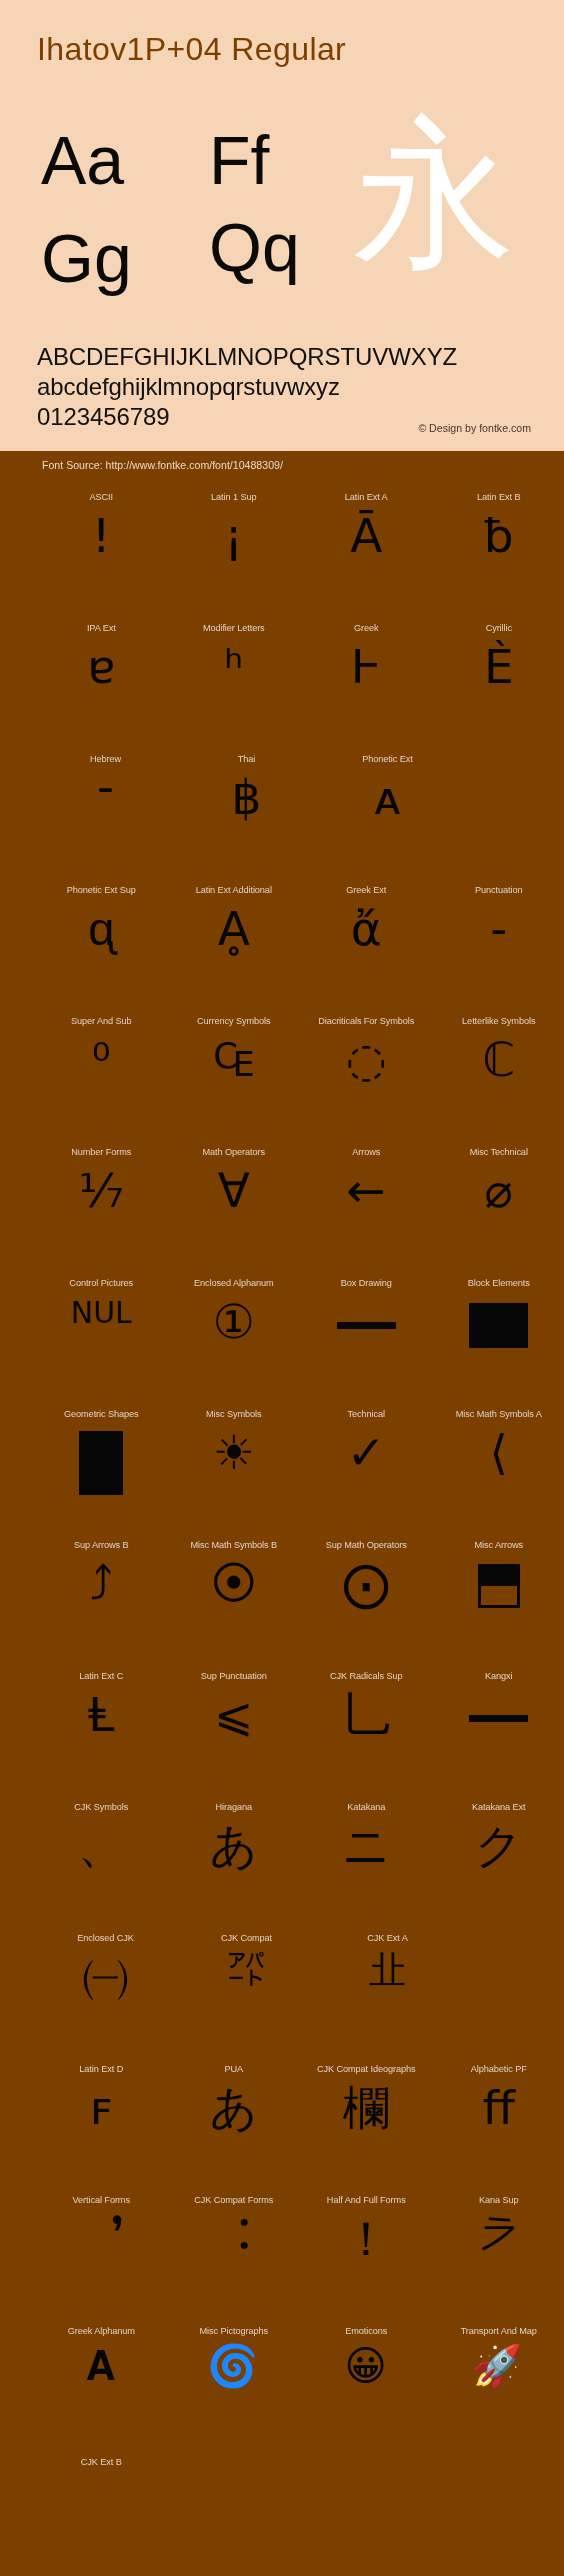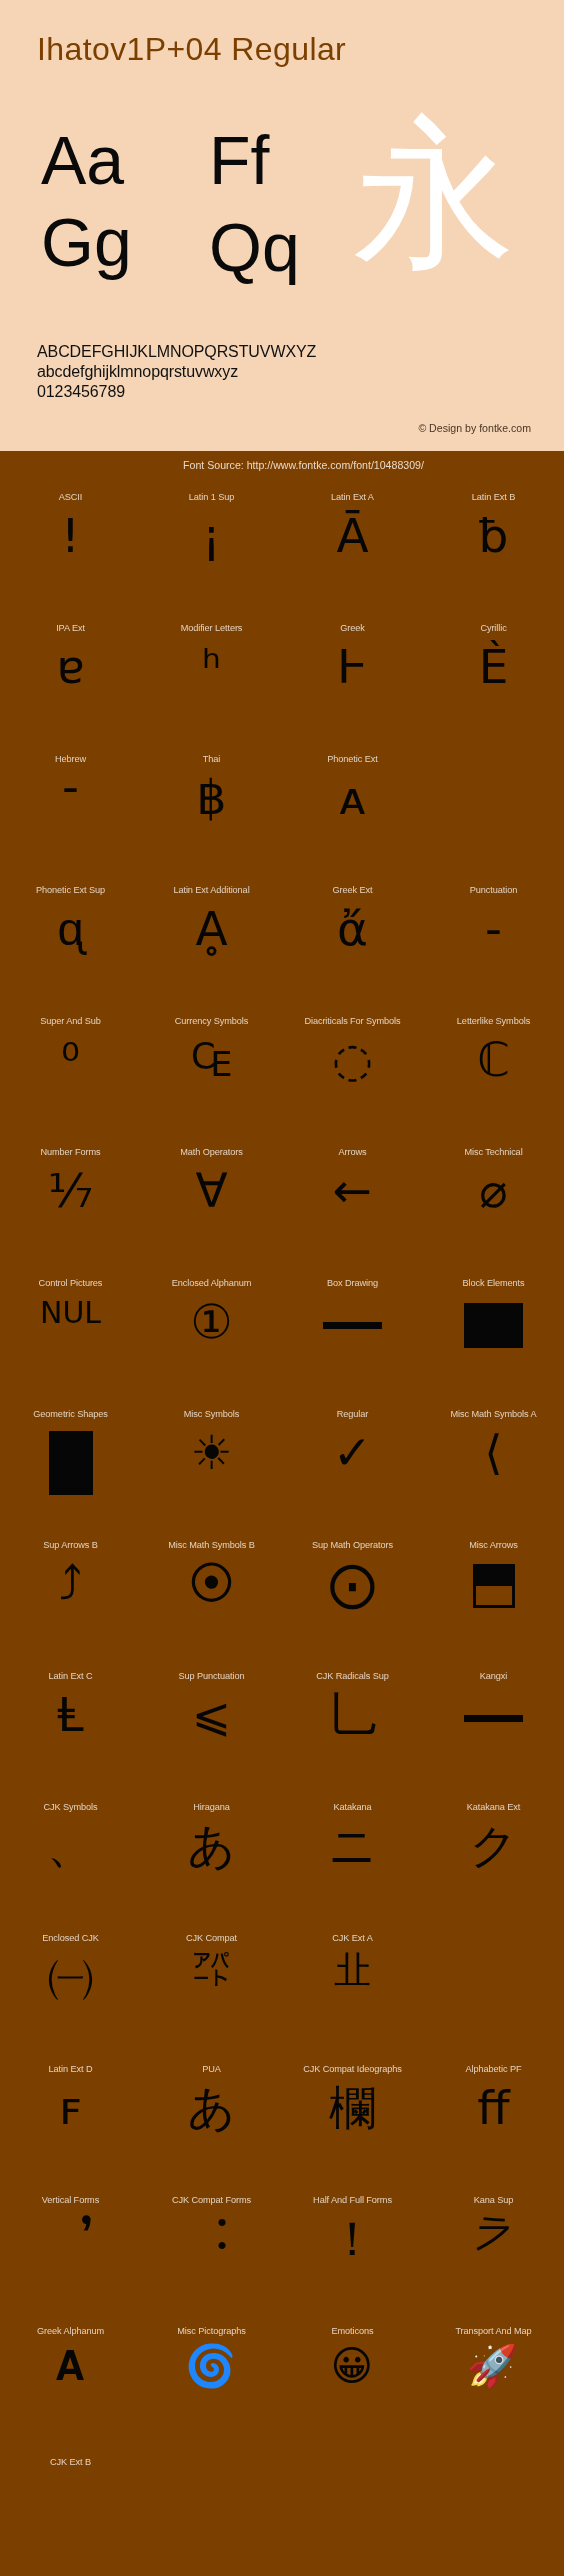--- a/index.html
+++ b/index.html
@@ -40,42 +40,42 @@
   .sample-pair {
     position: absolute;
     font-size: 68px;
     color: #0a0a0a;
     font-weight: 400;
     line-height: 1;
     font-family: "Liberation Sans", sans-serif;
   }
   .sp-1 { left: 41px;  top: 20px; }
   .sp-2 { left: 209px; top: 20px; }
-  .sp-3 { left: 41px;  top: 102px; }
+  .sp-3 { left: 41px;  top: 118px; }
   .sp-4 { left: 209px; top: 107px; }
   .sample-cjk {
     position: absolute;
     left: 353px;
     top: 7px;
     font-size: 162px;
     line-height: 1;
     color: #FFFFFF;
     font-family: "DejaVu Sans", sans-serif;
     font-weight: 300;
   }
 
   .alpha-block {
     position: absolute;
     left: 37px;
     top: 342px;
     width: 494px;
   }
   .alpha-line {
     color: #111111;
-    font-size: 16px;
+    font-size: 24px;
     line-height: 1.26;
     letter-spacing: -0.1px;
     white-space: nowrap;
     font-family: "Liberation Sans", sans-serif;
   }
   .alpha-line.lower { letter-spacing: -0.1px; }
   .credit {
     position: absolute;
     right: 34px;
     top: 422px;
@@ -84,38 +84,38 @@
     white-space: nowrap;
   }
 
   
   .source-bar {
     width: 565px;
     height: 28px;
     background: #7B3F00;
     display: flex;
     align-items: center;
-    justify-content: center;
     padding-left: 42px;
   }
   .source-text {
     color: #E8D9C8;
     font-size: 10.6px;
     white-space: nowrap;
   }
 
   
   .grid {
     width: 565px;
     padding: 7px 0 28px 0;
   }
   .grid-row {
     display: flex;
     width: 565px;
     height: 131px;
+    padding-left: 35px;
   }
   .grid-cell {
     width: 141px;
     height: 131px;
     position: relative;
     display: flex;
     flex-direction: column;
     align-items: center;
   }
   .cell-label {
@@ -314,21 +314,21 @@
       <div class="grid-row">
         <div class="grid-cell">
           <div class="cell-label">Geometric Shapes</div>
           <div class="shape-square"></div>
         </div>
         <div class="grid-cell">
           <div class="cell-label">Misc Symbols</div>
           <div class="cell-glyph">☀</div>
         </div>
         <div class="grid-cell">
-          <div class="cell-label">Regular</div>
+          <div class="cell-label">Technical</div>
           <div class="cell-glyph">✓</div>
         </div>
         <div class="grid-cell">
           <div class="cell-label">Misc Math Symbols A</div>
           <div class="cell-glyph">⟨</div>
         </div>
       </div>
       <div class="grid-row">
         <div class="grid-cell">
           <div class="cell-label">Sup Arrows B</div>

